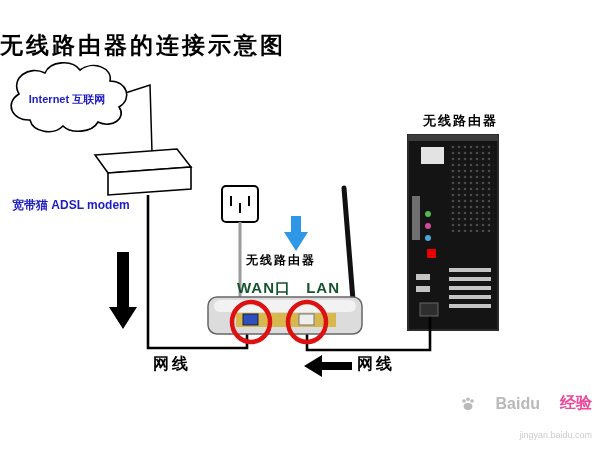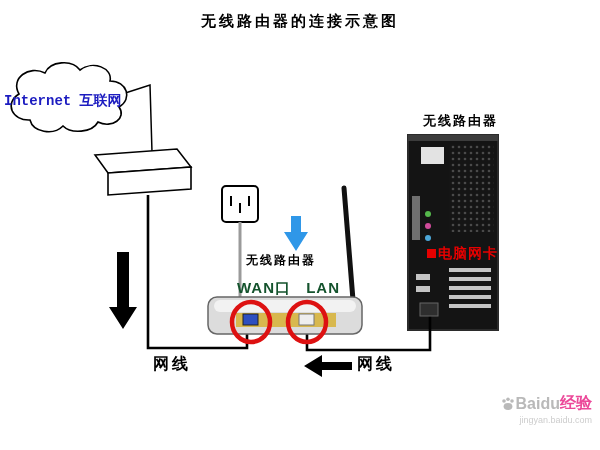--- a/index.html
+++ b/index.html
@@ -1,32 +1,32 @@
 <!DOCTYPE html>
 <html style="--label_blue: #1c1cc0; --nic_red: #e60000; --circle_red: #dd1111; --arrow_blue: #2f97e8;"><head>
 <meta charset="utf-8">
 <style>
   *{margin:0;padding:0;box-sizing:border-box}
   html,body{width:600px;height:450px;background:#fff;font-family:"Liberation Sans",sans-serif}
   .stage{position:relative;width:600px;height:450px;background:#fff;overflow:hidden}
   .stage>svg.art{position:absolute;left:0;top:0}
   .lbl{position:absolute;white-space:nowrap;font-weight:bold;z-index:5}
-  .title{position:absolute;top:12px;left:0;width:100%;text-align:center;font-size:15px;font-weight:bold;letter-spacing:3px;color:#000;z-index:5}
-  .internet{left:4px;top:92px;width:126px;text-align:left;font-size:14px;color:var(--label_blue);font-family:Liberation Mono, monospace}
+  .title{position:absolute;top:30px;left:0;width:100%;font-size:23px;font-weight:bold;letter-spacing:3px;color:#000;z-index:5}
+  .internet{left:4px;top:92px;width:126px;text-align:center;font-size:11px;color:var(--label_blue);font-family:Liberation Sans, sans-serif}
   .modem-lbl{left:12px;top:197px;font-size:12px;color:var(--label_blue)}
   .router-lbl{left:246px;top:252px;font-size:12px;letter-spacing:2px;color:#000}
   .ports-lbl{left:237px;top:279px;font-size:15px;color:#14532d;word-spacing:10px;letter-spacing:1px}
   .computer-lbl{left:423px;top:112px;font-size:13px;color:#000;letter-spacing:2px}
   .nic-lbl{left:438px;top:245px;font-size:14px;color:var(--nic_red);letter-spacing:1px}
   .cable-lbl-left{left:153px;top:354px;font-size:16px;color:#000;letter-spacing:3px}
   .cable-lbl-right{left:357px;top:354px;font-size:16px;color:#000;letter-spacing:3px}
   .watermark{position:absolute;right:8px;top:393px;text-align:right;color:#b9b9b9;z-index:5}
-  .wm-row{display:flex;align-items:center;gap:0;font-weight:bold;font-size:16px;justify-content:flex-end}
+  .wm-row{display:flex;align-items:center;gap:20px;font-weight:bold;font-size:16px;justify-content:flex-end}
   .wm-suffix{color:#ec4899}
-  .wm-url{font-size:9px;color:#cdcdcd;margin-top:1px}
+  .wm-url{font-size:9px;color:#cdcdcd;margin-top:16px}
   .paw *{fill:#b9b9b9}
   
   .thin{fill:none;stroke:#000;stroke-width:1.5}
   .cloud{fill:#fff;stroke:#000;stroke-width:1.6}
   .face{fill:#fff;stroke:#000;stroke-width:1.6}
   .cable{fill:none;stroke:#000;stroke-width:2.6}
   .black-fill{fill:#000}
   .blue-fill{fill:var(--arrow_blue)}
   .outlet{fill:#fff;stroke:#000;stroke-width:2}
   .slot{stroke:#000;stroke-width:2}
@@ -115,24 +115,24 @@
     </g>
 
     <ellipse cx="251" cy="322" rx="19" ry="20" class="red-circle"></ellipse>
     <ellipse cx="307" cy="322" rx="19" ry="20" class="red-circle"></ellipse>
 
     <path d="M352,362 H322 V355 L304,366 L322,377 V370 H352 Z" class="black-fill"></path>
   </svg>
 
   <div class="title">无线路由器的连接示意图</div>
   <div class="lbl internet">Internet 互联网</div>
+  <div class="lbl modem-lbl">宽带猫 ADSL modem</div>
   <div class="lbl router-lbl">无线路由器</div>
   <div class="lbl ports-lbl">WAN口 LAN</div>
   <div class="lbl computer-lbl">无线路由器</div>
-  <div class="lbl nic-lbl">电脑网卡</div>
   <div class="lbl cable-lbl-left">网线</div>
   <div class="lbl cable-lbl-right">网线</div>
 
   <div class="watermark">
     <div class="wm-row">
       <svg class="paw" width="16" height="16" viewBox="0 0 16 16">
         <circle cx="4" cy="5" r="1.8"></circle>
         <circle cx="8" cy="3.2" r="1.8"></circle>
         <circle cx="12" cy="5" r="1.8"></circle>
         <ellipse cx="8" cy="10.5" rx="4.4" ry="3.4"></ellipse>

